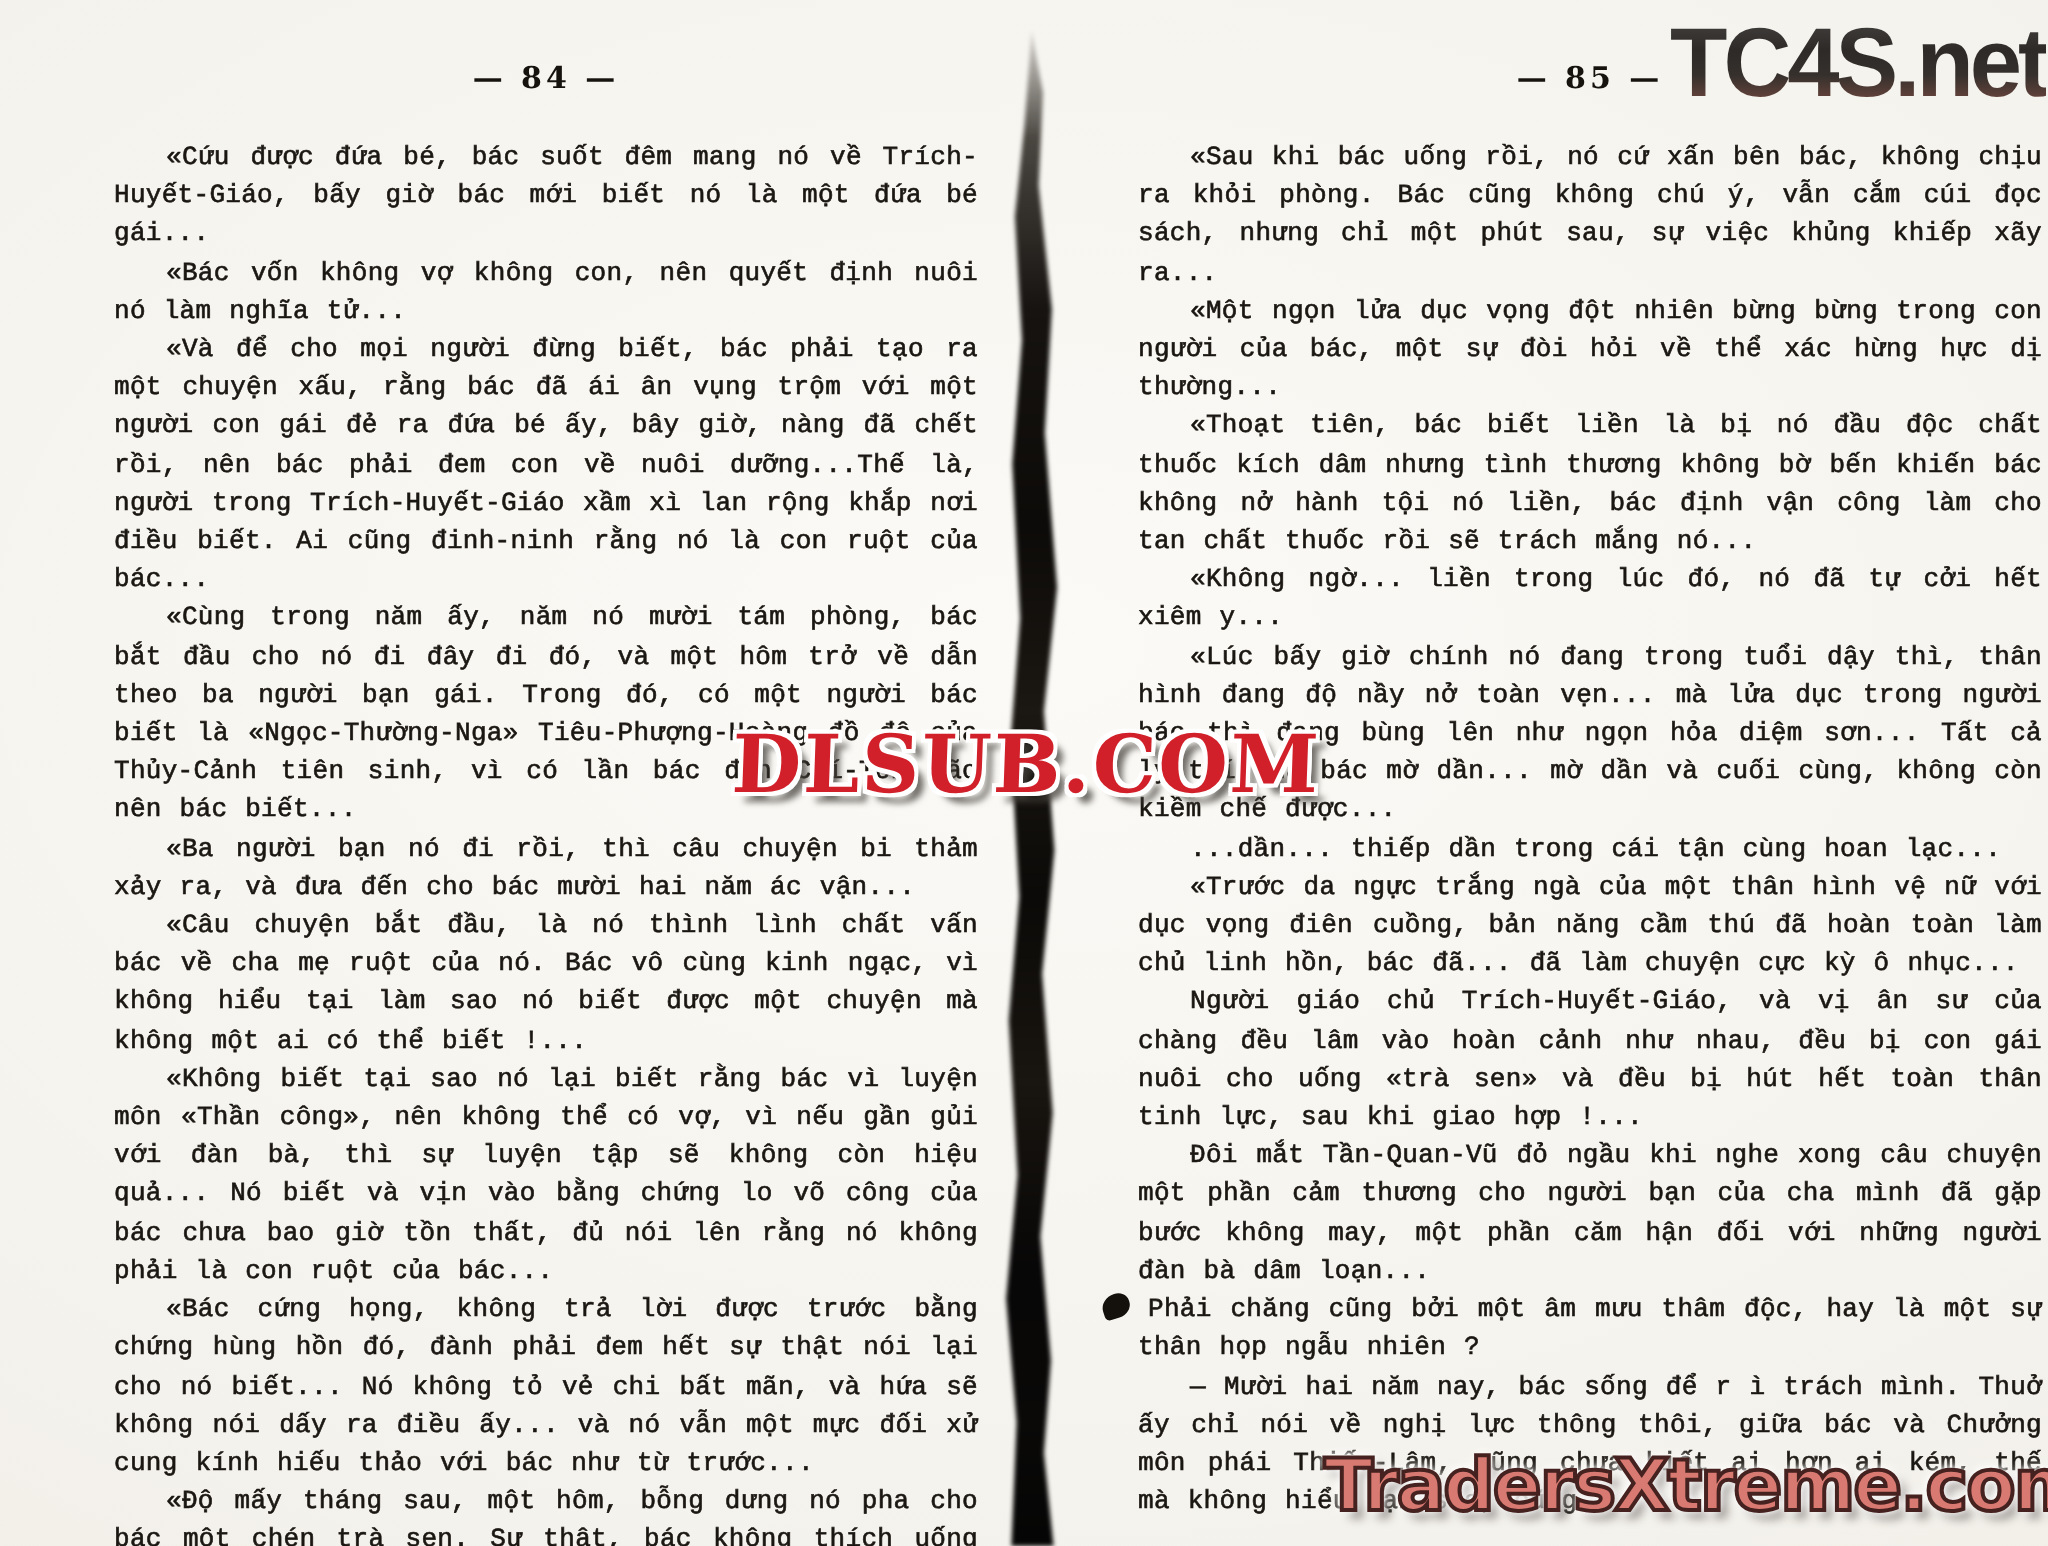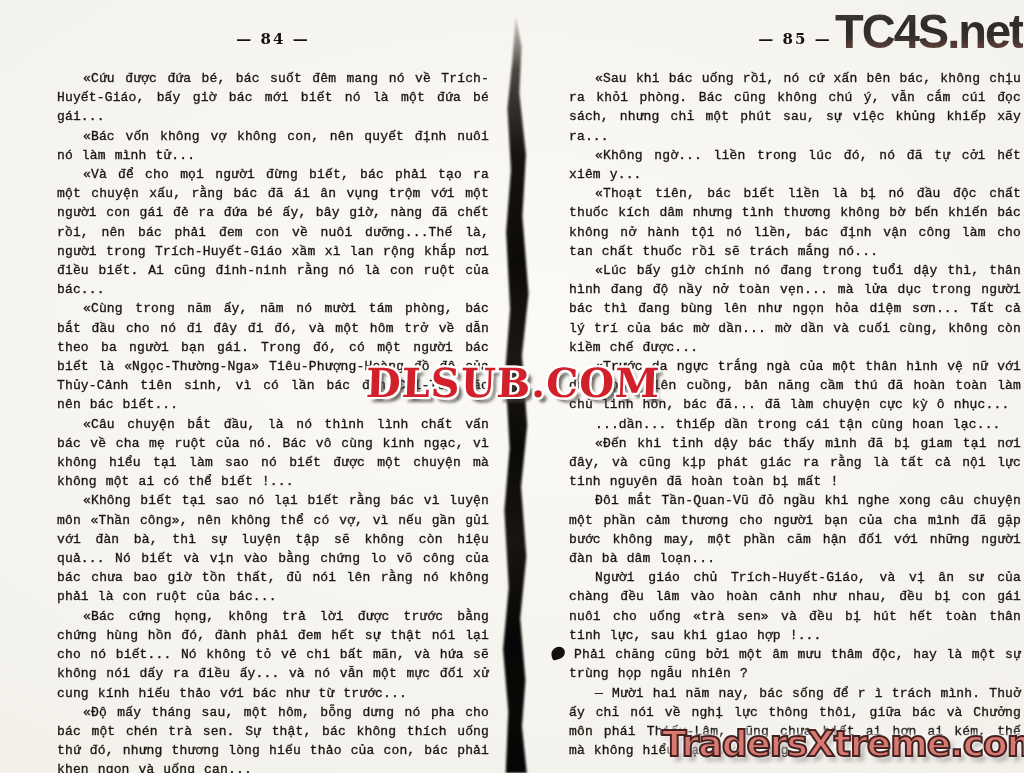--- a/index.html
+++ b/index.html
@@ -70,46 +70,47 @@
   }
 </style>
 </head>
 <body>
 
 <div class="scan">
 
   <div class="col col-left">
     <div class="page-num">— 84 —</div>
     <p class="para">«Cứu được đứa bé, bác suốt đêm mang nó về Trích-Huyết-Giáo, bấy giờ bác mới biết nó là một đứa bé gái...</p>
-    <p class="para">«Bác vốn không vợ không con, nên quyết định nuôi nó làm mình tử...</p>
+    <p class="para">«Bác vốn không vợ không con, nên quyết định nuôi nó làm nghĩa tử...</p>
     <p class="para">«Và để cho mọi người đừng biết, bác phải tạo ra một chuyện xấu, rằng bác đã ái ân vụng trộm với một người con gái đẻ ra đứa bé ấy, bây giờ, nàng đã chết rồi, nên bác phải đem con về nuôi dưỡng...Thế là, người trong Trích-Huyết-Giáo xầm xì lan rộng khắp nơi điều biết. Ai cũng đinh-ninh rằng nó là con ruột của bác...</p>
     <p class="para">«Cùng trong năm ấy, năm nó mười tám phòng, bác bắt đầu cho nó đi đây đi đó, và một hôm trở về dẫn theo ba người bạn gái. Trong đó, có một người bác biết là «Ngọc-Thường-Nga» Tiêu-Phượng-Hoàng đồ đệ của Thủy-Cảnh tiên sinh, vì có lần bác đến Chí-Tôn bão nên bác biết...</p>
+    <p class="para">«Ba người bạn nó đi rồi, thì câu chuyện bi thảm xảy ra, và đưa đến cho bác mười hai năm ác vận...</p>
     <p class="para">«Câu chuyện bắt đầu, là nó thình lình chất vấn bác về cha mẹ ruột của nó. Bác vô cùng kinh ngạc, vì không hiểu tại làm sao nó biết được một chuyện mà không một ai có thể biết !...</p>
     <p class="para">«Không biết tại sao nó lại biết rằng bác vì luyện môn «Thần công», nên không thể có vợ, vì nếu gần gủi với đàn bà, thì sự luyện tập sẽ không còn hiệu quả... Nó biết và vịn vào bằng chứng lo võ công của bác chưa bao giờ tồn thất, đủ nói lên rằng nó không phải là con ruột của bác...</p>
     <p class="para">«Bác cứng họng, không trả lời được trước bằng chứng hùng hồn đó, đành phải đem hết sự thật nói lại cho nó biết... Nó không tỏ vẻ chi bất mãn, và hứa sẽ không nói dấy ra điều ấy... và nó vẫn một mực đối xử cung kính hiếu thảo với bác như từ trước...</p>
     <p class="para">«Độ mấy tháng sau, một hôm, bỗng dưng nó pha cho bác một chén trà sen. Sự thật, bác không thích uống thứ đó, nhưng thương lòng hiếu thảo của con, bác phải khen ngon và uống cạn...</p>
 
   </div>
 
   <div class="gutter">
     <div class="gutter-ink"></div>
   </div>
 
   <div class="col col-right">
     <div class="page-num">— 85 —</div>
     <p class="para">«Sau khi bác uống rồi, nó cứ xấn bên bác, không chịu ra khỏi phòng. Bác cũng không chú ý, vẫn cắm cúi đọc sách, nhưng chỉ một phút sau, sự việc khủng khiếp xãy ra...</p>
+    <p class="para">«Một ngọn lửa dục vọng đột nhiên bừng bừng trong con người của bác, một sự đòi hỏi về thể xác hừng hực dị thường...</p>
+    <p class="para">«Thoạt tiên, bác biết liền là bị nó đầu độc chất thuốc kích dâm nhưng tình thương không bờ bến khiến bác không nở hành tội nó liền, bác định vận công làm cho tan chất thuốc rồi sẽ trách mắng nó...</p>
     <p class="para">«Không ngờ... liền trong lúc đó, nó đã tự cởi hết xiêm y...</p>
-    <p class="para">«Thoạt tiên, bác biết liền là bị nó đầu độc chất thuốc kích dâm nhưng tình thương không bờ bến khiến bác không nở hành tội nó liền, bác định vận công làm cho tan chất thuốc rồi sẽ trách mắng nó...</p>
     <p class="para">«Lúc bấy giờ chính nó đang trong tuổi dậy thì, thân hình đang độ nầy nở toàn vẹn... mà lửa dục trong người bác thì đang bùng lên như ngọn hỏa diệm sơn... Tất cả lý trí của bác mờ dần... mờ dần và cuối cùng, không còn kiềm chế được...</p>
+    <p class="para">...dần... thiếp dần trong cái tận cùng hoan lạc...</p>
     <p class="para">«Trước da ngực trắng ngà của một thân hình vệ nữ với dục vọng điên cuồng, bản năng cầm thú đã hoàn toàn làm chủ linh hồn, bác đã... đã làm chuyện cực kỳ ô nhục...</p>
-    <p class="para">...dần... thiếp dần trong cái tận cùng hoan lạc...</p>
-    <p class="para">«Đến khi tỉnh dậy bác thấy mình đã bị giam tại nơi đây, và cũng kịp phát giác ra rằng là tất cả nội lực tinh nguyên đã hoàn toàn bị mất !</p>
+    <p class="para">Người giáo chủ Trích-Huyết-Giáo, và vị ân sư của chàng đều lâm vào hoàn cảnh như nhau, đều bị con gái nuôi cho uống «trà sen» và đều bị hút hết toàn thân tinh lực, sau khi giao hợp !...</p>
     <p class="para">Đôi mắt Tần-Quan-Vũ đỏ ngầu khi nghe xong câu chuyện một phần cảm thương cho người bạn của cha mình đã gặp bước không may, một phần căm hận đối với những người đàn bà dâm loạn...</p>
-    <p class="para">Người giáo chủ Trích-Huyết-Giáo, và vị ân sư của chàng đều lâm vào hoàn cảnh như nhau, đều bị con gái nuôi cho uống «trà sen» và đều bị hút hết toàn thân tinh lực, sau khi giao hợp !...</p>
-    <p class="para has-blot"><span class="blot"></span><span>Phải chăng cũng bởi một âm mưu thâm độc, hay là một sự trùng họp ngẫu nhiên ?</span></p>
+    <p class="para has-blot"><span class="blot"></span><span>Phải chăng cũng bởi một âm mưu thâm độc, hay là một sự thân họp ngẫu nhiên ?</span></p>
     <p class="para">— Mười hai năm nay, bác sống để r ì trách mình. Thuở ấy chỉ nói về nghị lực thông thôi, giữa bác và Chưởng môn phái Thiếu-Lâm, cũng chưa biết ai hơn ai kém, thế mà không hiểu tại sao, cũng</p>
   </div>
 
   <div class="wm wm-tc4s">TC4S.net</div>
   <div class="wm wm-dlsub">DLSUB.COM</div>
   <div class="wm wm-traders">TradersXtreme.com</div>
 
 </div>
 
 </body></html>

